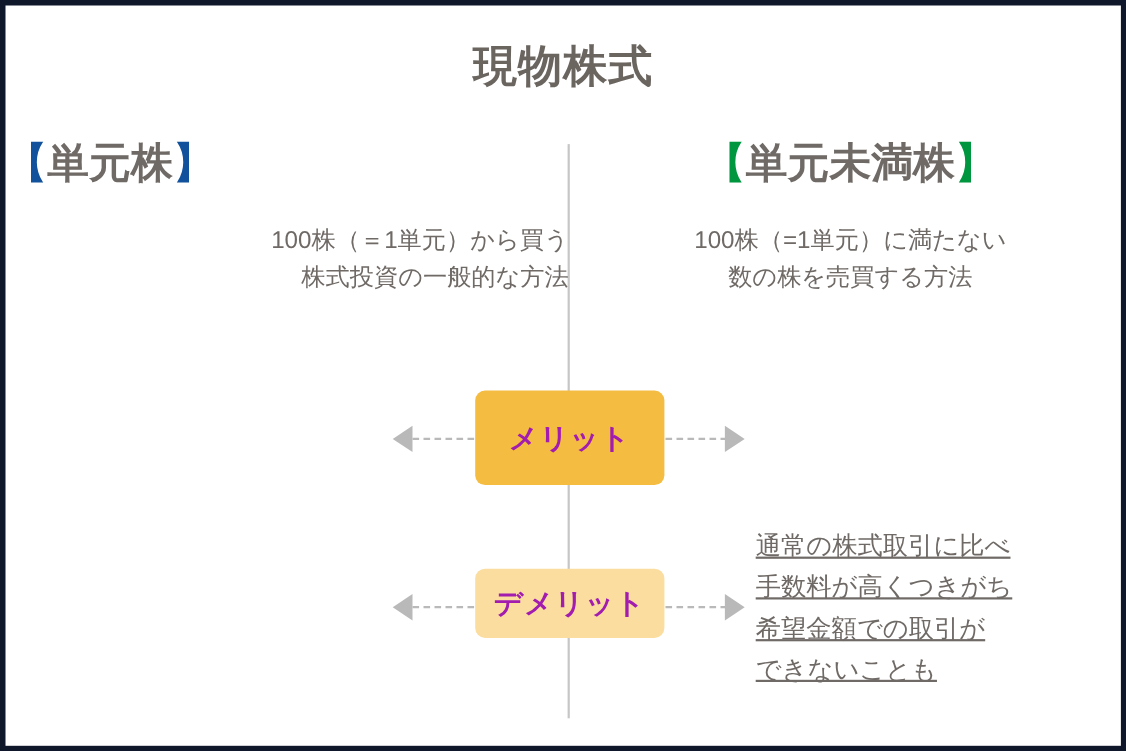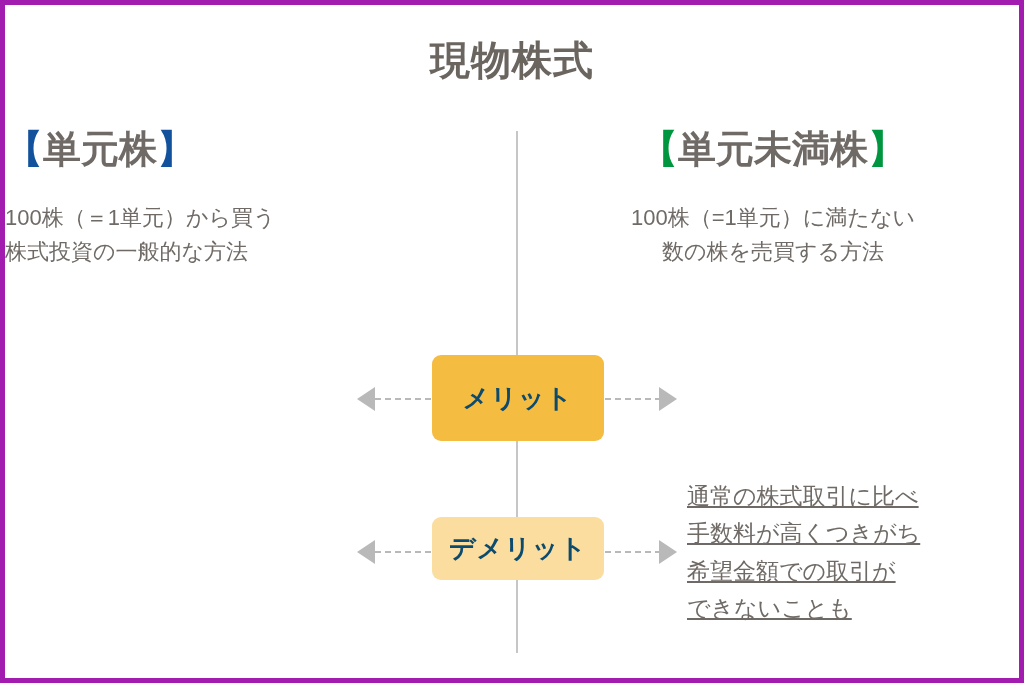--- a/index.html
+++ b/index.html
@@ -12,21 +12,21 @@
     height: 683px;
     font-family: "Liberation Sans", "DejaVu Sans", sans-serif;
     overflow: hidden;
   }
 
   .frame {
     position: relative;
     width: 1024px;
     height: 683px;
     box-sizing: border-box;
-    border: 5px solid #a21caf;
+    border: 5px solid #0f172a;
     background: #ffffff;
   }
 
   .canvas {
     position: absolute;
     inset: 0;
   }
 
   
   .title {
@@ -69,36 +69,36 @@
 
   
   .col-desc {
     position: absolute;
     top: 196px;
     font-size: 22px;
     color: #6f6a66;
     line-height: 1.55;
     white-space: nowrap;
   }
-  .col-desc.left  { left: 0;    width: 512px; text-align: left; }
+  .col-desc.left  { left: 0;    width: 512px; text-align: right; }
   .col-desc.right { left: 512px; width: 512px; text-align: center; }
 
   
   .pill {
     position: absolute;
     left: 427px;
     width: 172px;
     box-sizing: border-box;
     border-radius: 9px;
     display: flex;
     align-items: center;
     justify-content: center;
     font-size: 26px;
     font-weight: 700;
-    color: #0c4a6e;
+    color: #a21caf;
     letter-spacing: 1px;
     white-space: nowrap;
   }
   .pill-merit {
     top: 350px;
     height: 86px;
     background: #f5bc42;
   }
   .pill-demerit {
     top: 512px;

